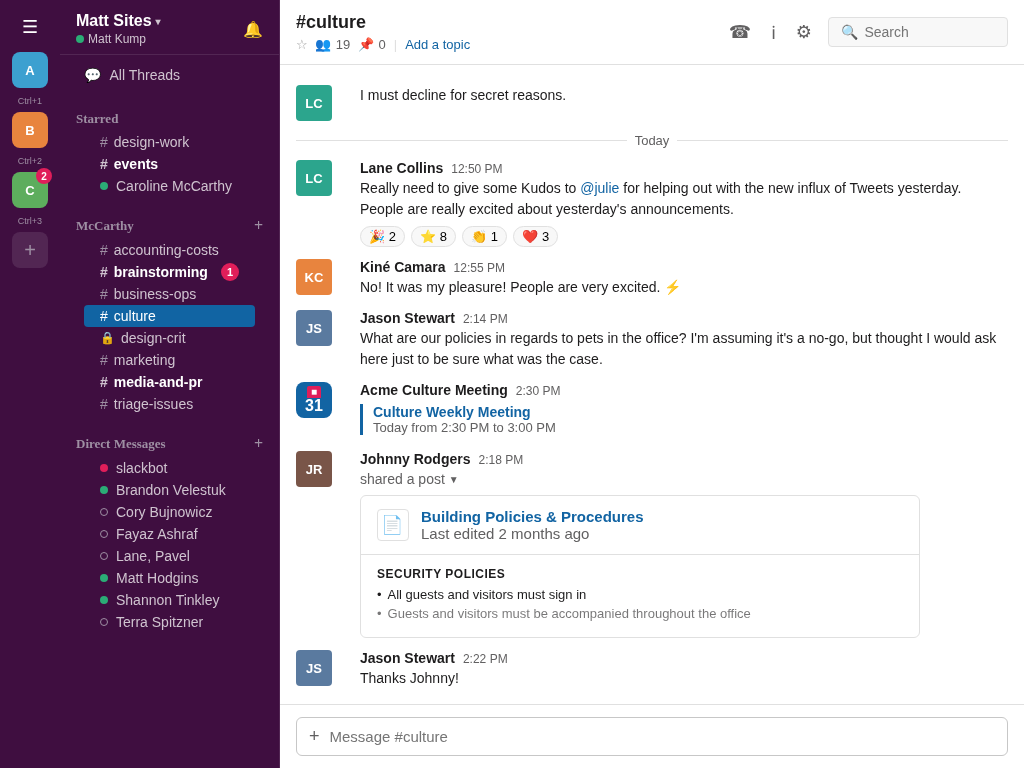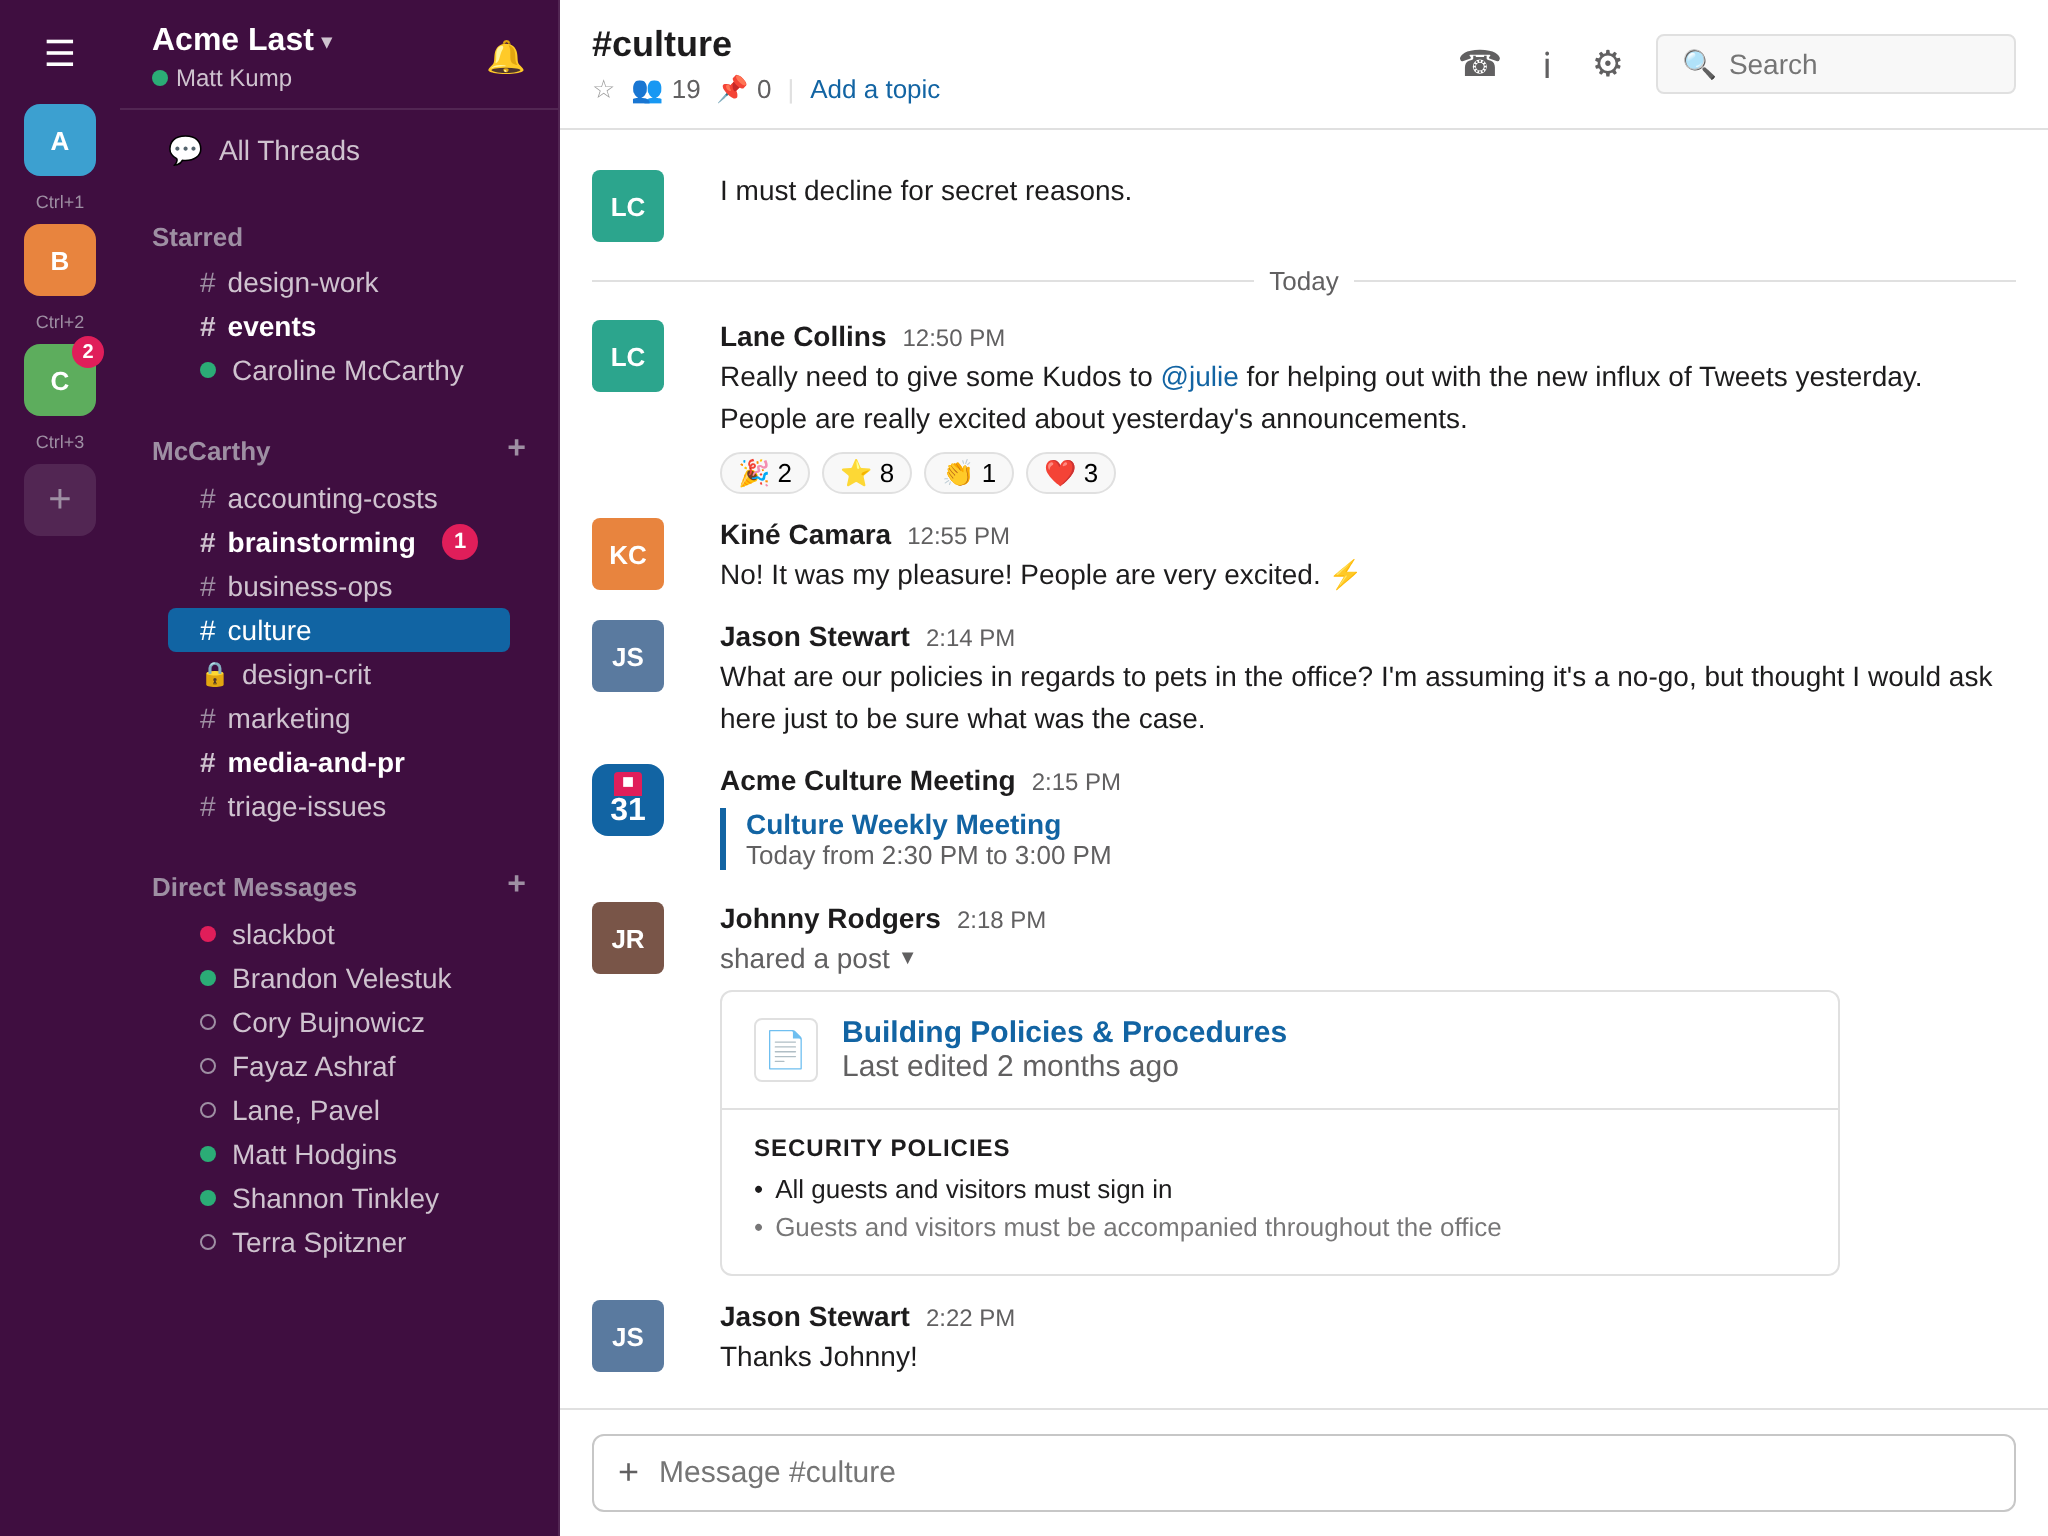--- a/index.html
+++ b/index.html
@@ -23,21 +23,21 @@
     .workspace-name .chevron { font-size: 10px; color: #cfc3cf; }
     .user-status { font-size: 12px; color: #cfc3cf; display: flex; align-items: center; gap: 4px; margin-top: 2px; }
     .status-dot { width: 8px; height: 8px; border-radius: 50%; background: #2bac76; }
     .bell-icon { color: #cfc3cf; cursor: pointer; font-size: 16px; }
 
     .sidebar-nav { padding: 8px 0; }
     .nav-item { padding: 4px 16px; display: flex; align-items: center; gap: 8px; cursor: pointer; color: #cfc3cf; font-size: 14px; border-radius: 4px; margin: 0 8px; }
     .nav-item .nav-icon { font-size: 14px; color: #9e8fa3; }
 
     .sidebar-section { padding: 16px 16px 4px; }
-    .section-header { display: flex; align-items: center; justify-content: space-between; color: #9e8fa3; font-size: 13px; font-weight: 700; margin-bottom: 4px; cursor: pointer; }
+    .section-header { display: flex; align-items: center; justify-content: space-between; color: #9e8fa3; font-size: 13px; font-weight: 700; margin-bottom: 4px; cursor: pointer; font-family: Liberation Serif, serif; }
     .section-header .plus-icon { font-size: 16px; color: #9e8fa3; cursor: pointer; }
 
     .channel-item { padding: 3px 16px 3px 16px; display: flex; align-items: center; gap: 6px; cursor: pointer; color: #cfc3cf; font-size: 14px; border-radius: 4px; margin: 0 8px; position: relative; }
     .channel-item.active { background: #1164a3; color: #fff; }
     .channel-item.bold { font-weight: 700; color: #fff; }
     .channel-item .hash { color: #9e8fa3; font-size: 14px; }
     .channel-item.active .hash { color: #fff; }
     .channel-item.bold .hash { color: #cfc3cf; }
     .channel-badge { position: absolute; right: 16px; background: #e01e5a; color: #fff; border-radius: 50%; width: 18px; height: 18px; font-size: 11px; display: flex; align-items: center; justify-content: center; }
     .channel-item .lock-icon { color: #9e8fa3; font-size: 12px; }
@@ -129,21 +129,21 @@
     <span class="badge">2</span>
   </div>
   <span class="workspace-label">Ctrl+3</span>
   <div class="add-workspace">+</div>
 </div>
 
 <div class="sidebar">
   <div class="sidebar-header">
     <div>
       <div class="workspace-name">
-        <span>Acme Last</span>
+        <span>Matt Sites</span>
         <span class="chevron">▾</span>
       </div>
       <div class="user-status">
         <span class="status-dot"></span>
         <span>Matt Kump</span>
       </div>
     </div>
     <span class="bell-icon">🔔</span>
   </div>
 
@@ -337,21 +337,21 @@
     </div>
 
     <div class="message">
       <div class="avatar calendar">
         <span style="font-size:10px;font-weight:600;background:#e01e5a;color:#fff;padding:1px 4px;border-radius:2px 2px 0 0;display:block;text-align:center;">■</span>
         <span class="cal-day">31</span>
       </div>
       <div class="msg-content">
         <div class="msg-header">
           <span class="msg-author">Acme Culture Meeting</span>
-          <span class="msg-time">2:15 PM</span>
+          <span class="msg-time">2:30 PM</span>
         </div>
         <div class="calendar-event" style="margin-top:6px;">
           <div class="calendar-event-title">Culture Weekly Meeting</div>
           <div class="calendar-event-time">Today from 2:30 PM to 3:00 PM</div>
         </div>
       </div>
     </div>
 
     <div class="message">
       <div class="avatar av-gray" style="background:#795548;">JR</div>

